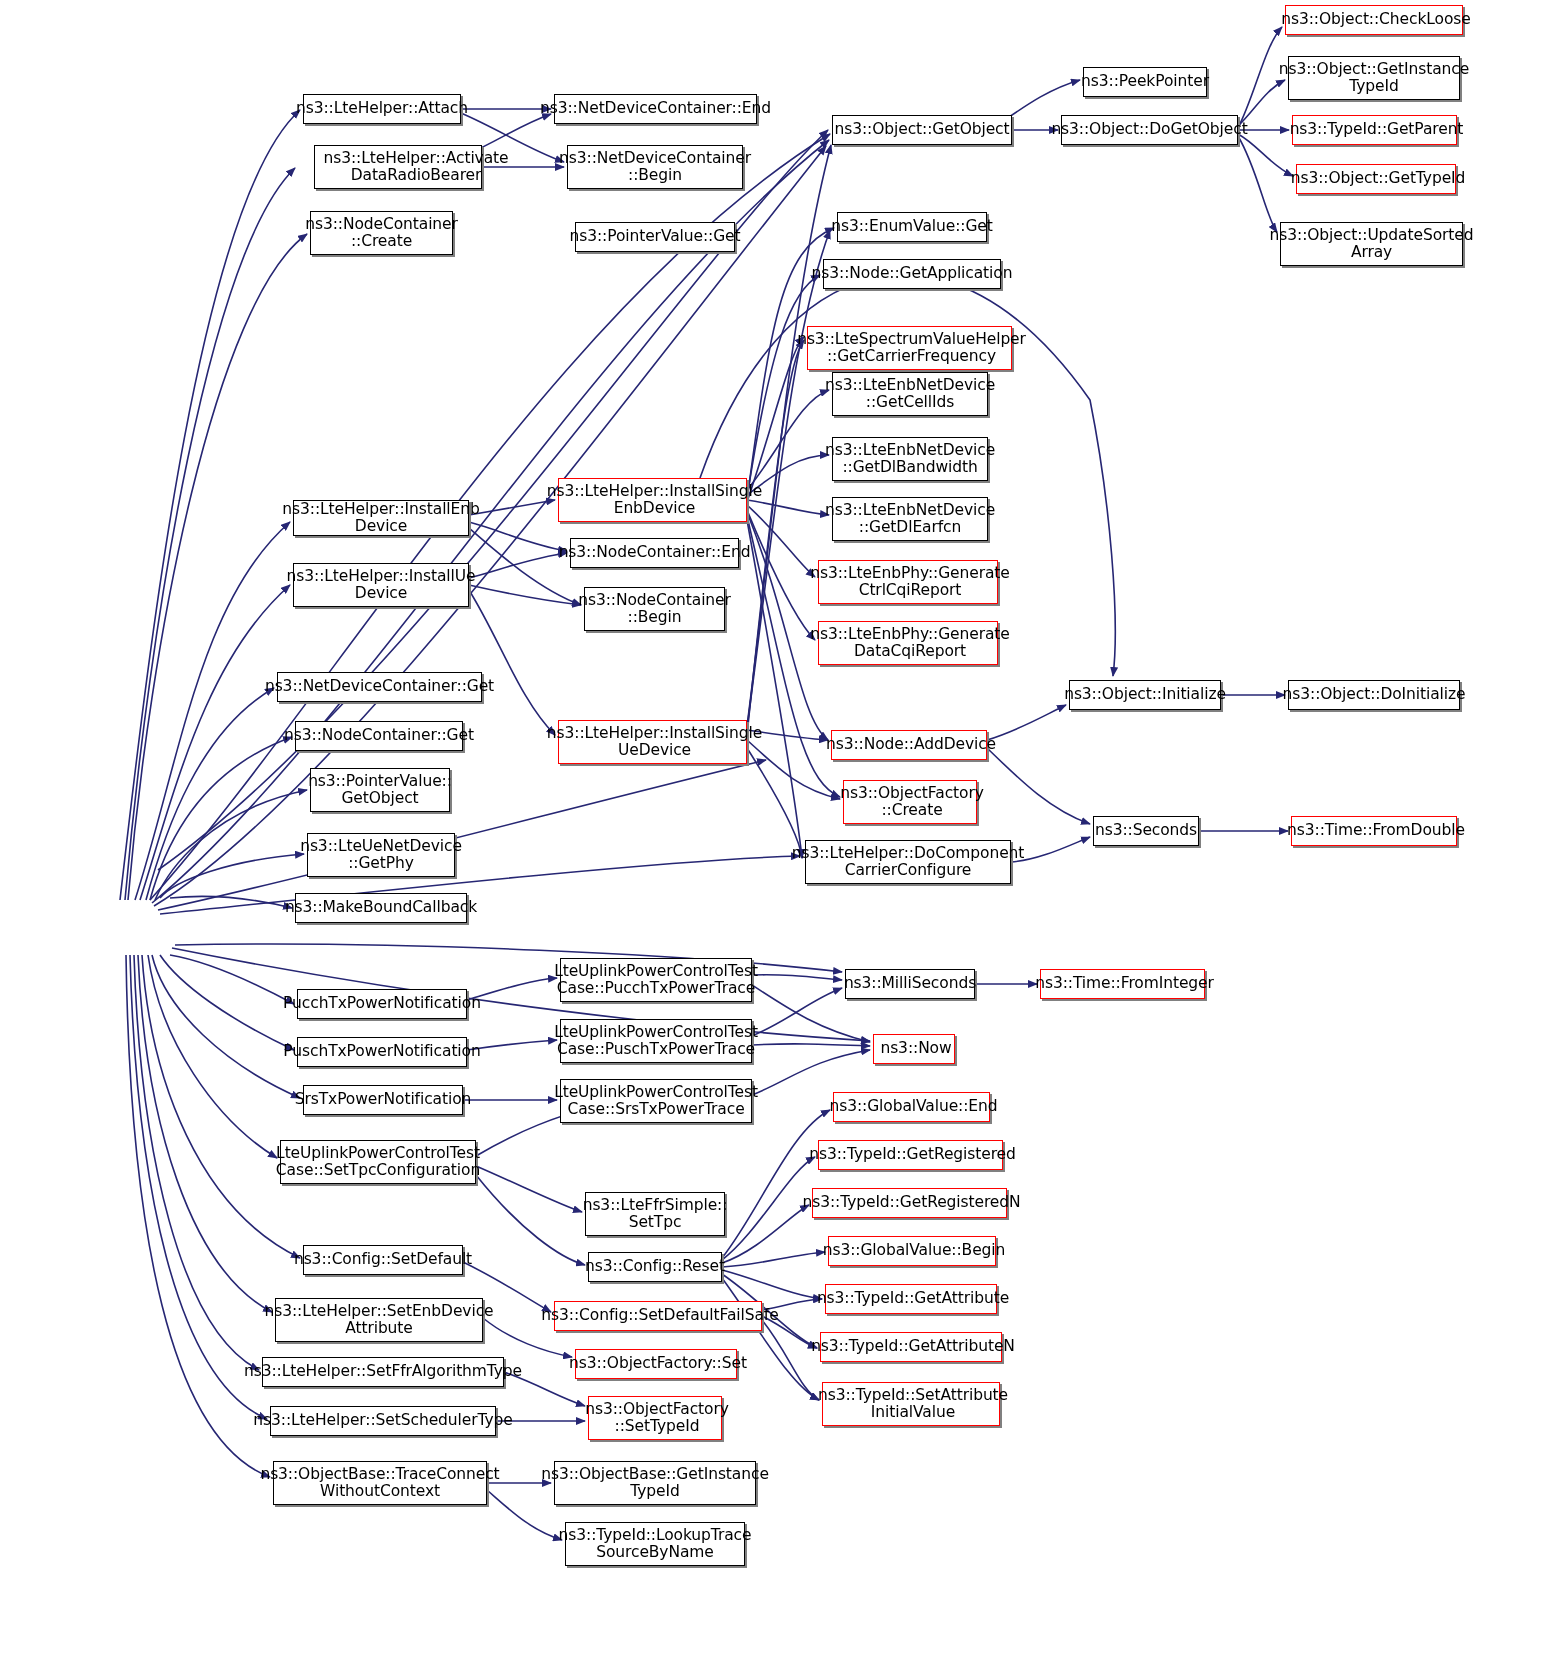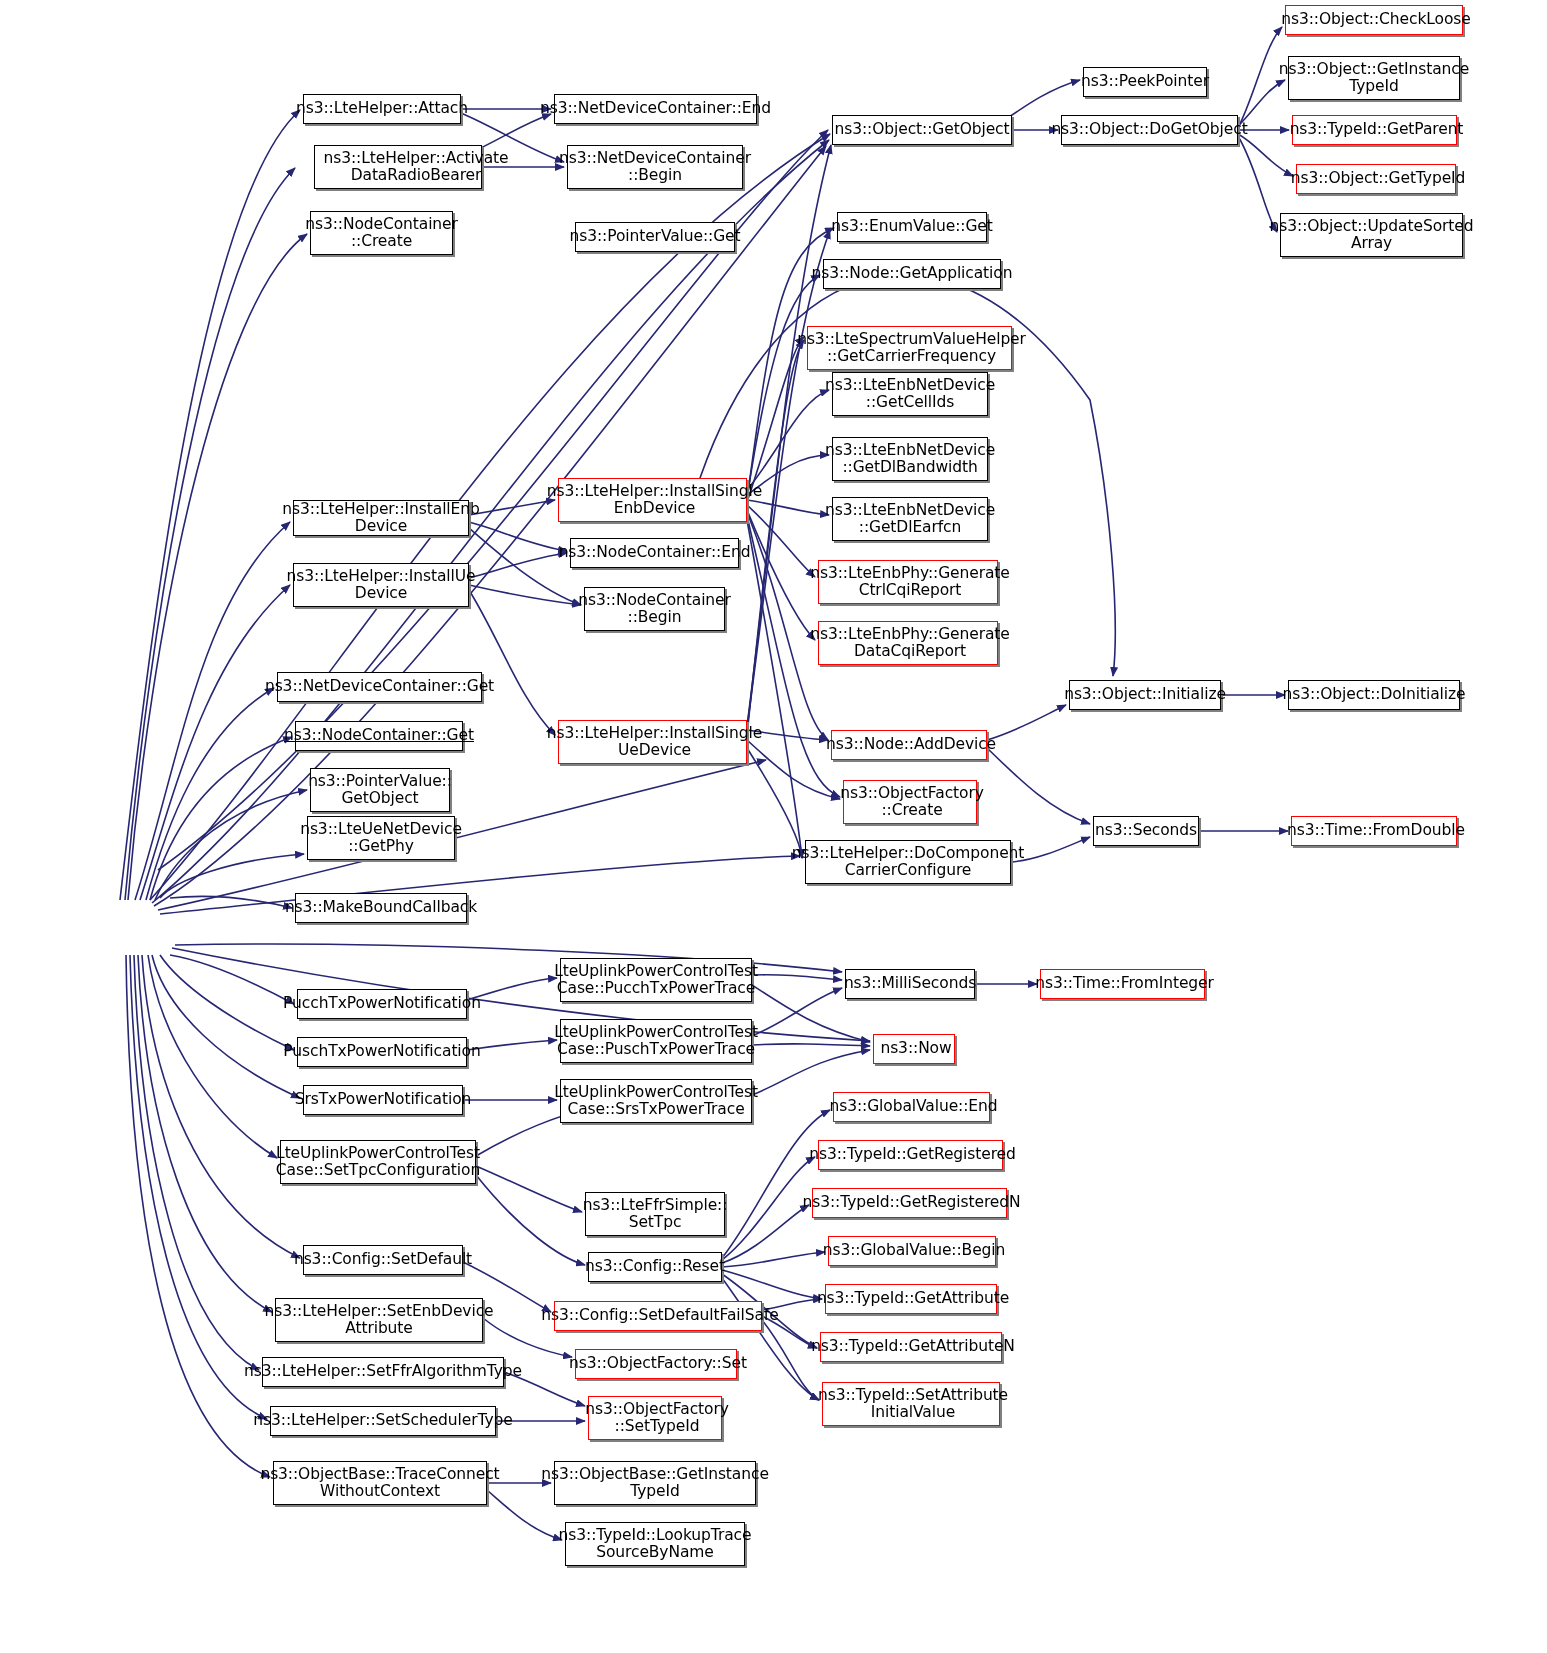--- a/index.html
+++ b/index.html
@@ -173,21 +173,21 @@
 ::Begin</div>
     <div class="node shadow" style="left: 575px; top: 222px; width: 160px; height: 30px;">ns3::PointerValue::Get</div>
     <div class="node shadow" style="left: 832px; top: 115px; width: 180px; height: 30px;">ns3::Object::GetObject</div>
     <div class="node shadow" style="left: 1083px; top: 67px; width: 124px; height: 30px;">ns3::PeekPointer</div>
     <div class="node shadow" style="left: 1061px; top: 115px; width: 177px; height: 30px;">ns3::Object::DoGetObject</div>
     <div class="node shadow red" style="left: 1285px; top: 5px; width: 178px; height: 30px;">ns3::Object::CheckLoose</div>
     <div class="node shadow" style="left: 1288px; top: 56px; width: 172px; height: 44px;">ns3::Object::GetInstance
 TypeId</div>
     <div class="node shadow red" style="left: 1292px; top: 115px; width: 165px; height: 30px;">ns3::TypeId::GetParent</div>
     <div class="node shadow red" style="left: 1296px; top: 164px; width: 160px; height: 30px;">ns3::Object::GetTypeId</div>
-    <div class="node shadow" style="left: 1280px; top: 213px; width: 183px; height: 44px;">ns3::Object::UpdateSorted
+    <div class="node shadow" style="left: 1280px; top: 222px; width: 183px; height: 44px;">ns3::Object::UpdateSorted
 Array</div>
     <div class="node shadow" style="left: 837px; top: 212px; width: 150px; height: 30px;">ns3::EnumValue::Get</div>
     <div class="node shadow" style="left: 823px; top: 259px; width: 178px; height: 30px;">ns3::Node::GetApplication</div>
     <div class="node shadow red" style="left: 807px; top: 310px; width: 205px; height: 44px; margin-top: 16px;">ns3::LteSpectrumValueHelper
 ::GetCarrierFrequency</div>
     <div class="node shadow" style="left: 832px; top: 372px; width: 156px; height: 44px;">ns3::LteEnbNetDevice
 ::GetCellIds</div>
     <div class="node shadow" style="left: 832px; top: 437px; width: 156px; height: 44px;">ns3::LteEnbNetDevice
 ::GetDlBandwidth</div>
     <div class="node shadow" style="left: 832px; top: 497px; width: 156px; height: 44px;">ns3::LteEnbNetDevice
@@ -201,24 +201,24 @@
     <div class="node shadow" style="left: 293px; top: 563px; width: 176px; height: 44px;">ns3::LteHelper::InstallUe
 Device</div>
     <div class="node shadow red" style="left: 558px; top: 478px; width: 189px; height: 44px;">ns3::LteHelper::InstallSingle
 EnbDevice</div>
     <div class="node shadow" style="left: 570px; top: 538px; width: 169px; height: 30px;">ns3::NodeContainer::End</div>
     <div class="node shadow" style="left: 584px; top: 587px; width: 141px; height: 44px;">ns3::NodeContainer
 ::Begin</div>
     <div class="node shadow red" style="left: 558px; top: 720px; width: 189px; height: 44px;">ns3::LteHelper::InstallSingle
 UeDevice</div>
     <div class="node shadow" style="left: 277px; top: 672px; width: 205px; height: 30px;">ns3::NetDeviceContainer::Get</div>
-    <div class="node shadow" style="left: 295px; top: 721px; width: 168px; height: 30px; text-decoration: underline;">ns3::NodeContainer::Get</div>
+    <div class="node shadow" style="left: 295px; top: 721px; width: 168px; height: 30px;">ns3::NodeContainer::Get</div>
     <div class="node shadow" style="left: 310px; top: 768px; width: 140px; height: 44px;">ns3::PointerValue::
 GetObject</div>
-    <div class="node shadow" style="left: 307px; top: 816px; width: 148px; height: 44px;">ns3::LteUeNetDevice
+    <div class="node shadow" style="left: 307px; top: 833px; width: 148px; height: 44px;">ns3::LteUeNetDevice
 ::GetPhy</div>
     <div class="node shadow" style="left: 295px; top: 893px; width: 172px; height: 30px;">ns3::MakeBoundCallback</div>
     <div class="node shadow red" style="left: 831px; top: 730px; width: 156px; height: 30px;">ns3::Node::AddDevice</div>
     <div class="node shadow red" style="left: 843px; top: 780px; width: 134px; height: 44px;">ns3::ObjectFactory
 ::Create</div>
     <div class="node shadow" style="left: 805px; top: 840px; width: 206px; height: 44px;">ns3::LteHelper::DoComponent
 CarrierConfigure</div>
     <div class="node shadow" style="left: 1069px; top: 680px; width: 152px; height: 30px;">ns3::Object::Initialize</div>
     <div class="node shadow" style="left: 1288px; top: 680px; width: 172px; height: 30px;">ns3::Object::DoInitialize</div>
     <div class="node shadow" style="left: 1093px; top: 816px; width: 106px; height: 30px;">ns3::Seconds</div>

